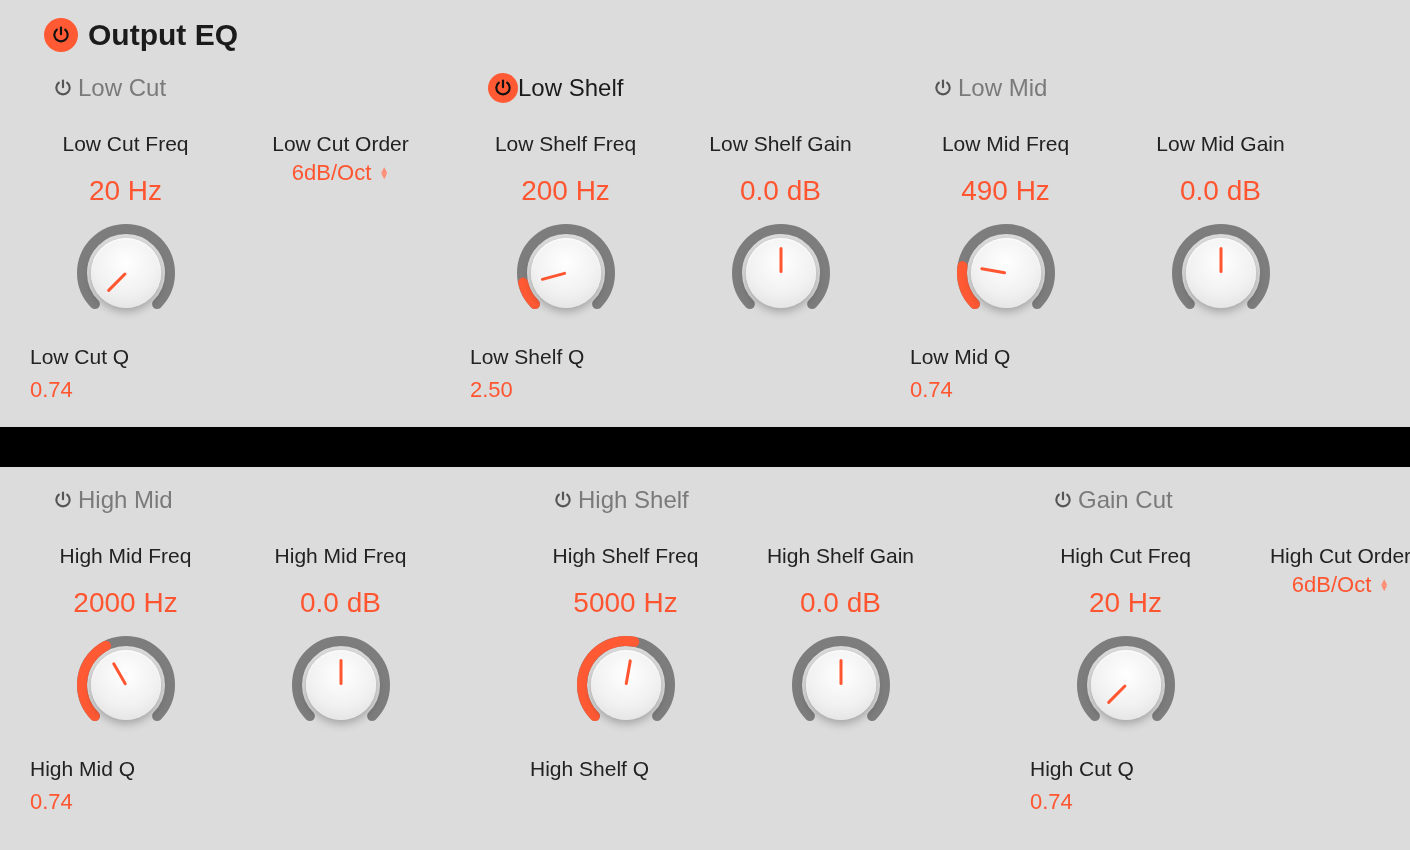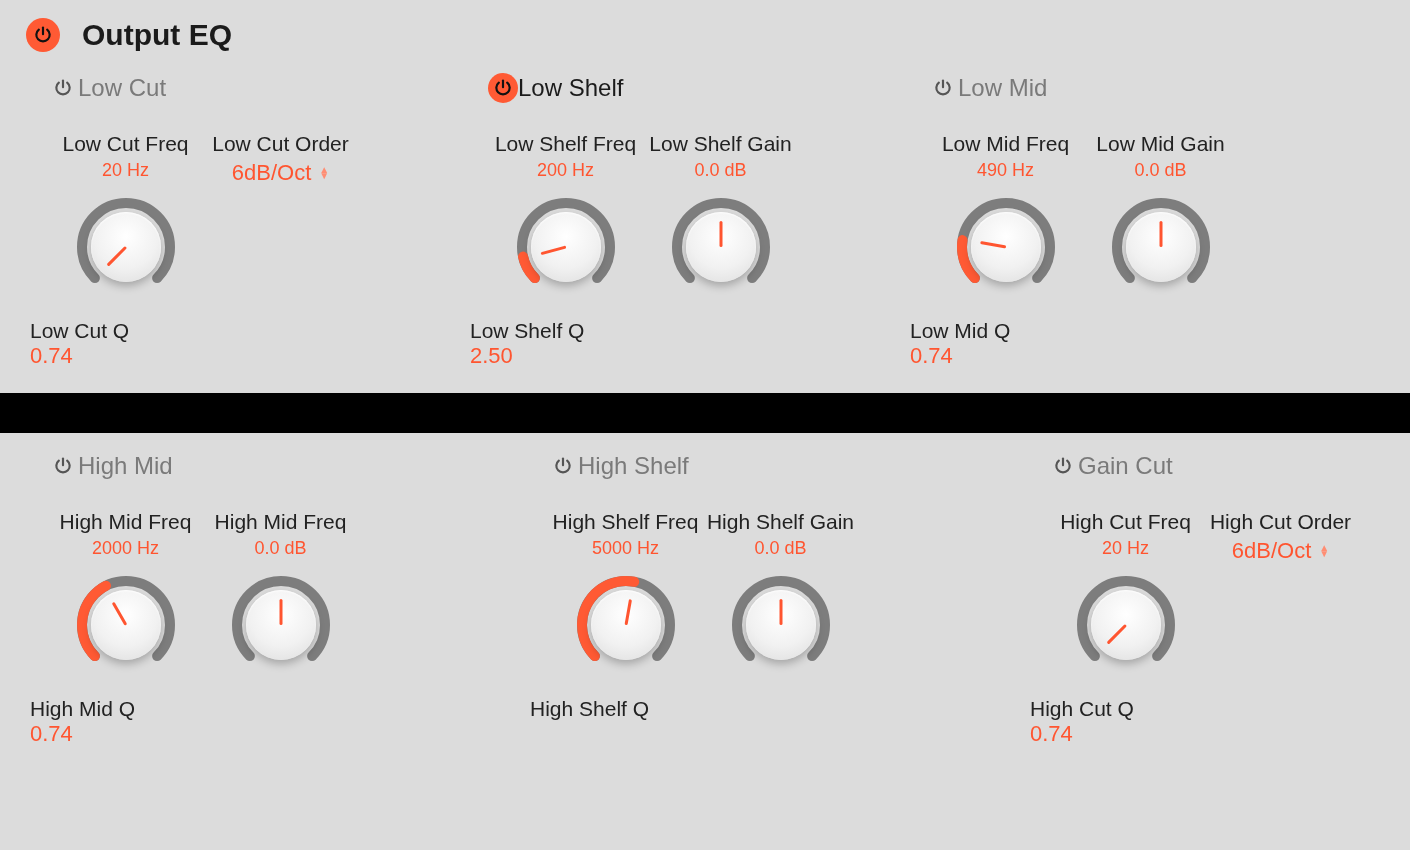--- a/index.html
+++ b/index.html
@@ -9,22 +9,23 @@
     height: 850px;
     background: #dcdcdc;
     font-family: -apple-system, "Helvetica Neue", Arial, sans-serif;
     color: #1b1b1b;
     overflow: hidden;
   }
 
   .master-header {
     display: flex;
     align-items: flex-start;
-    gap: 22px;
+    gap: 10px;
     padding: 18px 26px 6px 26px;
+    margin-left: 18px;
   }
   .master-header .title {
     font-size: 30px;
     font-weight: 700;
   }
 
   .pwr-btn {
     width: 34px;
     height: 34px;
     border-radius: 50%;
@@ -74,38 +75,39 @@
   }
   .mod-header .mod-title {
     font-size: 24px;
     color: #7a7a7a;
   }
   .mod-header.active .mod-title { color: #1b1b1b; font-weight: 500; }
 
   .params {
     display: flex;
     flex-direction: row;
+    gap: 60px;
     padding: 24px 0 0 18px;
   }
   .param {
     display: flex;
     flex-direction: column;
     align-items: center;
     width: 155px;
   }
   .param .p-label {
     font-size: 21px;
     color: #222;
     text-align: center;
   }
   .param .p-value {
-    font-size: 18px;
+    font-size: 28px;
     color: #ff5530;
     text-align: right;
-    margin-top: 4px;
+    margin-top: 19px;
   }
   .param .p-knob {
     margin-top: 14px;
   }
   .param .p-select {
     font-size: 22px;
     color: #ff5530;
     margin-top: 4px;
     display: flex;
     align-items: center;
@@ -119,21 +121,21 @@
     font-size: 10px;
     color: #ff8d73;
   }
 
   .q-row {
     text-align: left;
     width: 370px;
     margin-top: 20px;
   }
   .q-label { font-size: 21px; color: #222; }
-  .q-value { font-size: 22px; color: #ff5530; margin-top: 0; }
+  .q-value { font-size: 22px; color: #ff5530; margin-top: 8px; }
 
   
   .knob {
     width: 104px;
     height: 104px;
     position: relative;
   }
   .knob svg { width: 104px; height: 104px; display: block; }
   .knob .face {
     position: absolute;

